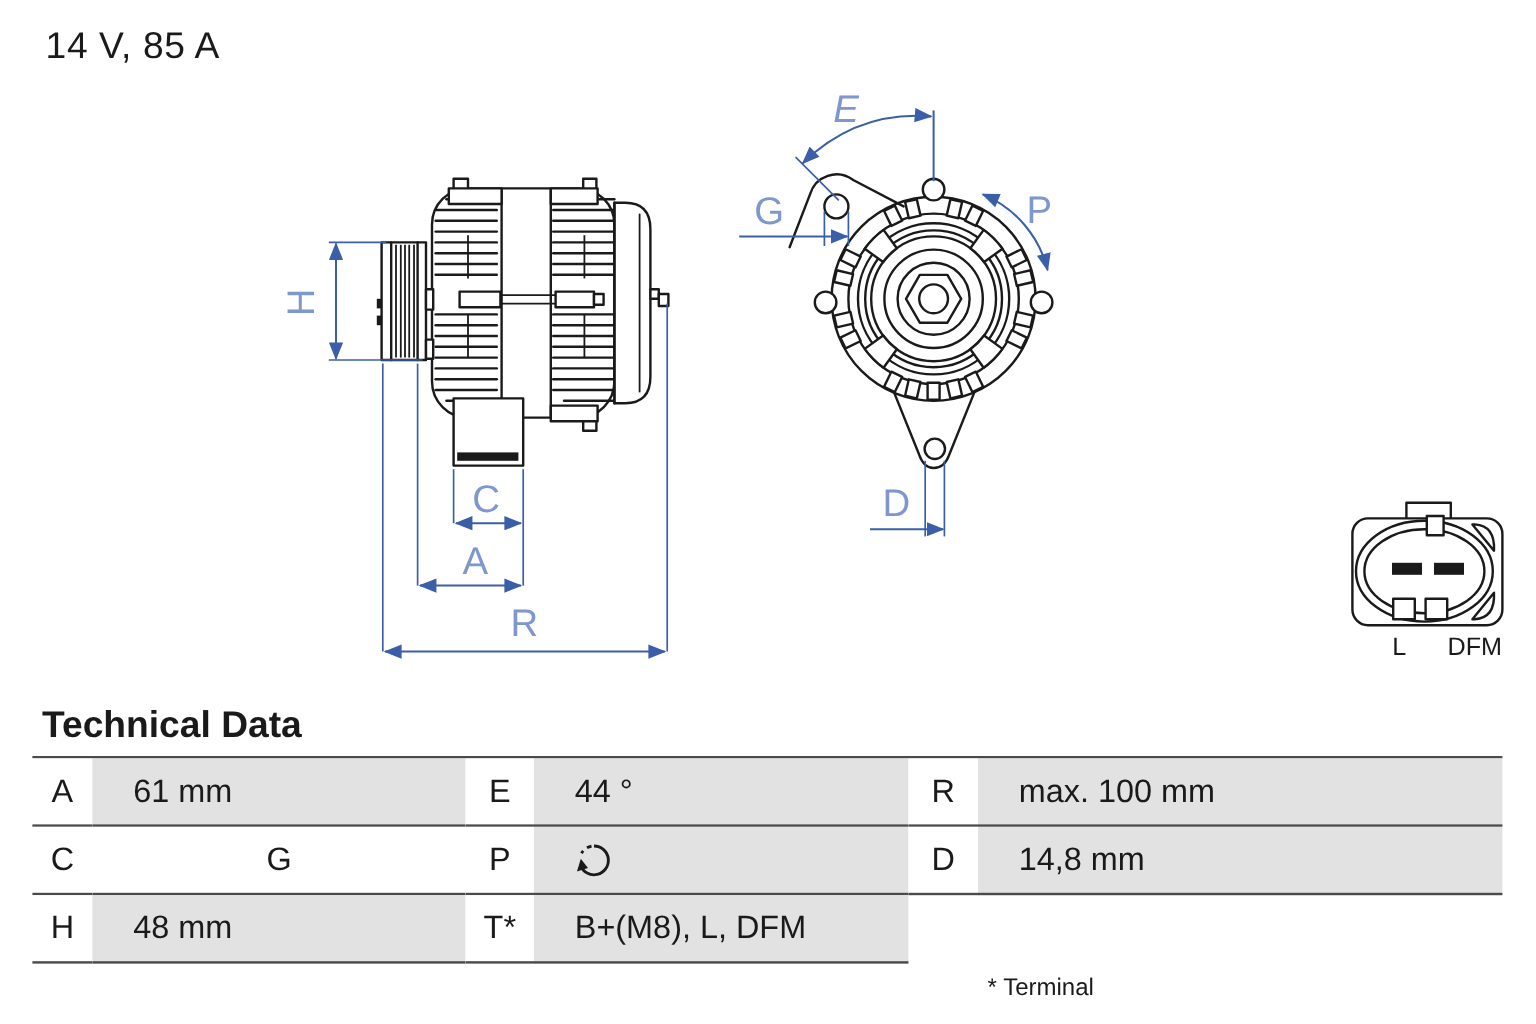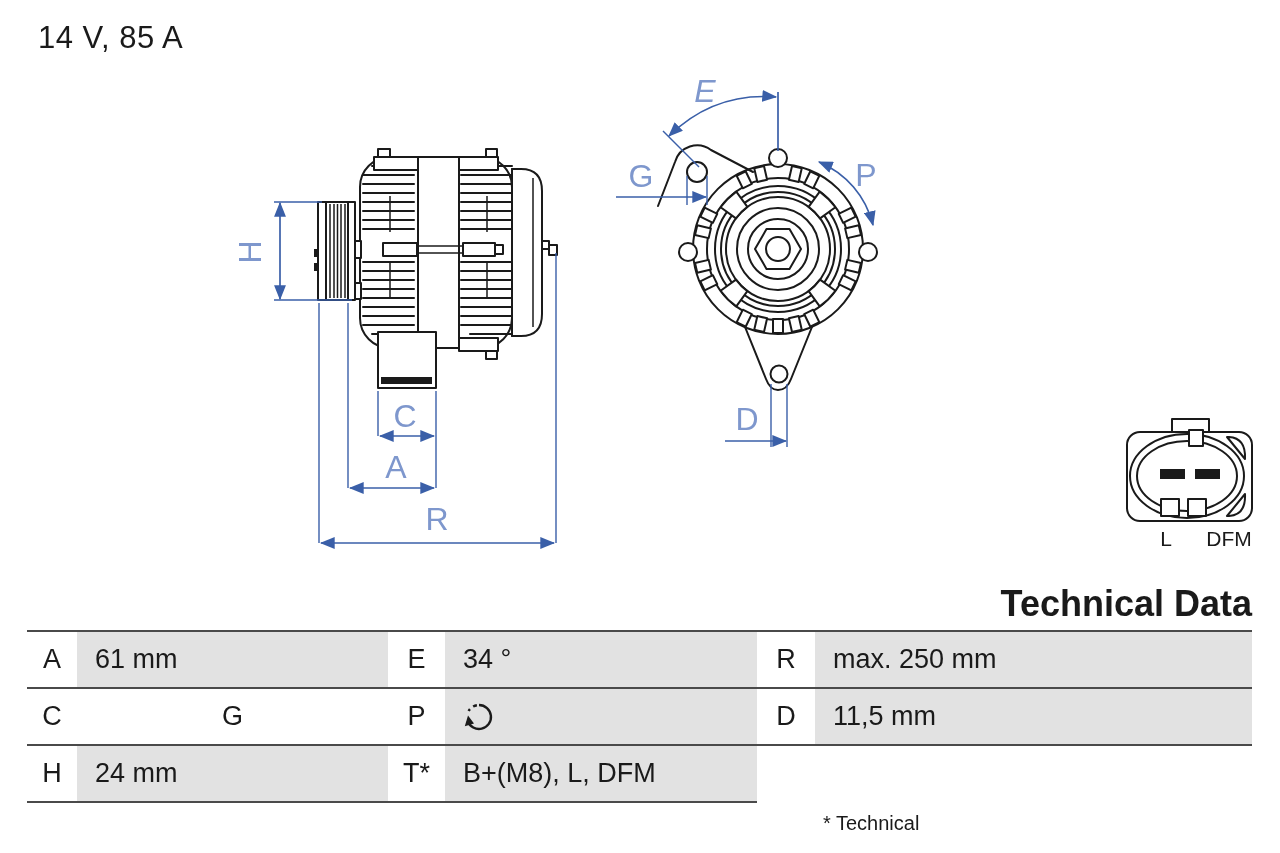--- a/index.html
+++ b/index.html
@@ -9,25 +9,25 @@
   .rating{position:absolute;left:38px;top:20px;font-size:31px;letter-spacing:.5px;}
   svg.drawing{position:absolute;left:0;top:0;}
   .blk{stroke:#1a1a1a;fill:none;stroke-width:2;stroke-linejoin:round;stroke-linecap:round;}
   .blkthin{stroke:#1a1a1a;fill:none;stroke-width:1.5;}
   .wfill{fill:#fff;}
   .dim{stroke:#3a5fa8;fill:none;stroke-width:1.7;}
   .ext{stroke:#3a5fa8;fill:none;stroke-width:1.4;}
   .dimlbl{fill:#7e97cd;font-size:32px;text-anchor:middle;font-family:"Liberation Sans",sans-serif;}
   .conlbl{fill:#1a1a1a;font-size:21px;text-anchor:middle;font-family:"Liberation Sans",sans-serif;}
   .tech{position:absolute;left:27px;top:588px;width:1225px;}
-  .tech h2{margin:0 0 11px 8px;font-size:36px;line-height:31px;font-weight:bold;text-align:right;}
+  .tech h2{margin:0 0 11px 8px;font-size:31px;line-height:31px;font-weight:bold;}
   .tbl{display:grid;grid-template-columns:50px 311px 57px 312px 58px 1fr;border-top:2px solid #4a4a4a;}
   .tbl > div{height:55px;border-bottom:2px solid #4a4a4a;display:flex;align-items:center;font-size:27px;}
   .kcell{justify-content:center;background:#fff;}
-  .vcell{background:#e2e2e2;padding-left:18px;}
+  .vcell{background:#e2e2e2;padding-left:34px;}
   .footnote{margin:9px 0 0 796px;font-size:20px;}
   .roticon{display:block;}
 </style>
 </head>
 <body>
 
 <div class="page">
 
   <div class="rating">14 V, 85 A</div>
 
@@ -263,38 +263,38 @@
     </g>
   </svg>
 
   <section class="tech">
     <h2>Technical Data</h2>
     <div class="tbl">
 
       <div class="kcell">A</div>
       <div class="vcell">61 mm</div>
       <div class="kcell">E</div>
-      <div class="vcell">34 °</div>
+      <div class="vcell">44 °</div>
       <div class="kcell">R</div>
-      <div class="vcell">max. 250 mm</div>
+      <div class="vcell">max. 100 mm</div>
 
       <div class="kcell">C</div>
       <div class="kcell">G</div>
       <div class="kcell">P</div>
       <div class="vcell">
         <svg class="roticon" width="34" height="34" viewBox="0 0 34 34">
           <path d="M 16 5 A 12 12 0 1 1 4.7 21.1" fill="none" stroke="#1a1a1a" stroke-width="2.4"></path>
           <path d="M 13.9 5.2 A 12 12 0 0 0 5.6 11" fill="none" stroke="#1a1a1a" stroke-width="2.4" stroke-dasharray="4 4"></path>
           <path d="M 1.8 26.2 L 11 23.4 L 5 15.6 Z" fill="#1a1a1a"></path>
         </svg>
       </div>
 
       <div class="kcell">D</div>
-      <div class="vcell">11,5 mm</div>
+      <div class="vcell">14,8 mm</div>
       <div class="kcell">H</div>
-      <div class="vcell">24 mm</div>
+      <div class="vcell">48 mm</div>
       <div class="kcell">T*</div>
       <div class="vcell">B+(M8), L, DFM</div>
     </div>
-    <div class="footnote">* Technical</div>
+    <div class="footnote">* Terminal</div>
   </section>
 
 </div>
 
 </body></html>

